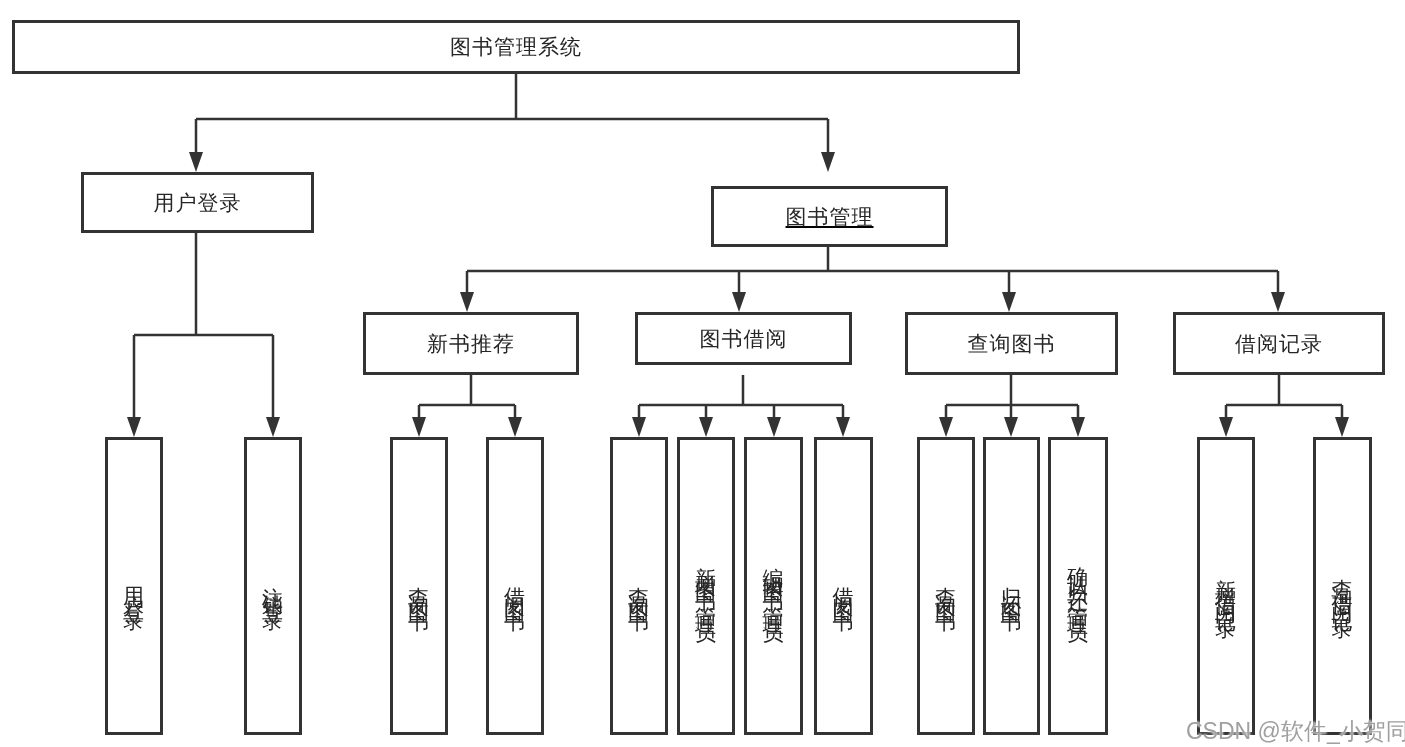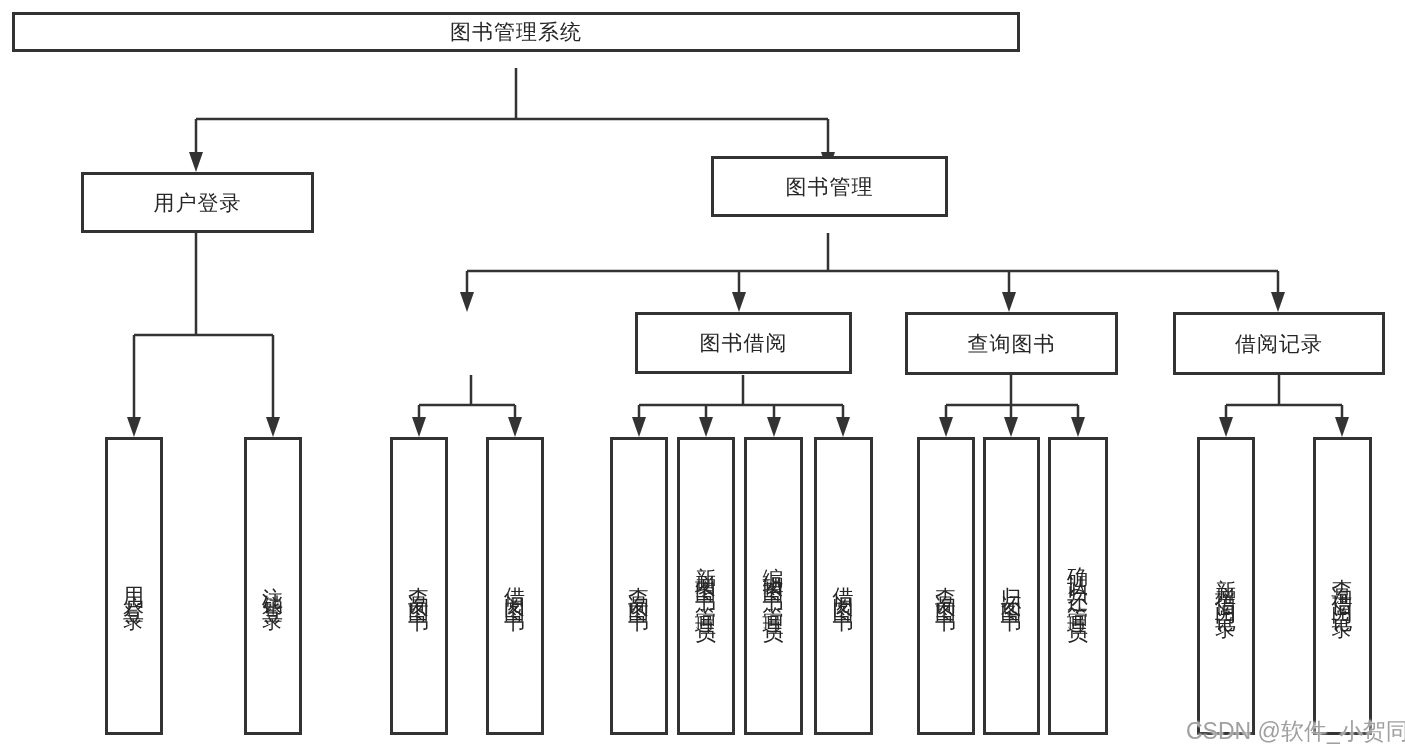--- a/index.html
+++ b/index.html
@@ -83,32 +83,35 @@
     <path d="M1011 375 V405 M946 405 H1078 M946 405 V419 M1011 405 V419 M1078 405 V419"></path>
     <polygon points="939,417 953,417 946,437"></polygon>
     <polygon points="1004,417 1018,417 1011,437"></polygon>
     <polygon points="1071,417 1085,417 1078,437"></polygon>
 
     <path d="M1279 375 V405 M1226 405 H1342 M1226 405 V419 M1342 405 V419"></path>
     <polygon points="1219,417 1233,417 1226,437"></polygon>
     <polygon points="1335,417 1349,417 1342,437"></polygon>
   </svg>
 
-  <div class="node" style="left:12px;top:12px;width:1008px;height:40px;">
+  <div class="node" style="left:12px;top:20px;width:1008px;height:54px;">
     <span class="hlabel">图书管理系统</span>
   </div>
 
   <div class="node" style="left:81px;top:172px;width:233px;height:61px;">
     <span class="hlabel">用户登录</span>
   </div>
-  <div class="node" style="left:711px;top:156px;width:237px;height:61px;">
+  <div class="node" style="left:711px;top:186px;width:237px;height:61px;text-decoration:underline;">
     <span class="hlabel">图书管理</span>
   </div>
 
-  <div class="node" style="left:635px;top:312px;width:217px;height:62px;">
+  <div class="node" style="left:363px;top:312px;width:216px;height:63px;">
+    <span class="hlabel">新书推荐</span>
+  </div>
+  <div class="node" style="left:635px;top:312px;width:217px;height:53px;">
     <span class="hlabel">图书借阅</span>
   </div>
   <div class="node" style="left:905px;top:312px;width:213px;height:63px;">
     <span class="hlabel">查询图书</span>
   </div>
   <div class="node" style="left:1173px;top:312px;width:212px;height:63px;">
     <span class="hlabel">借阅记录</span>
   </div>
 
   <div class="leaf" style="left:105px;width:58px;">

